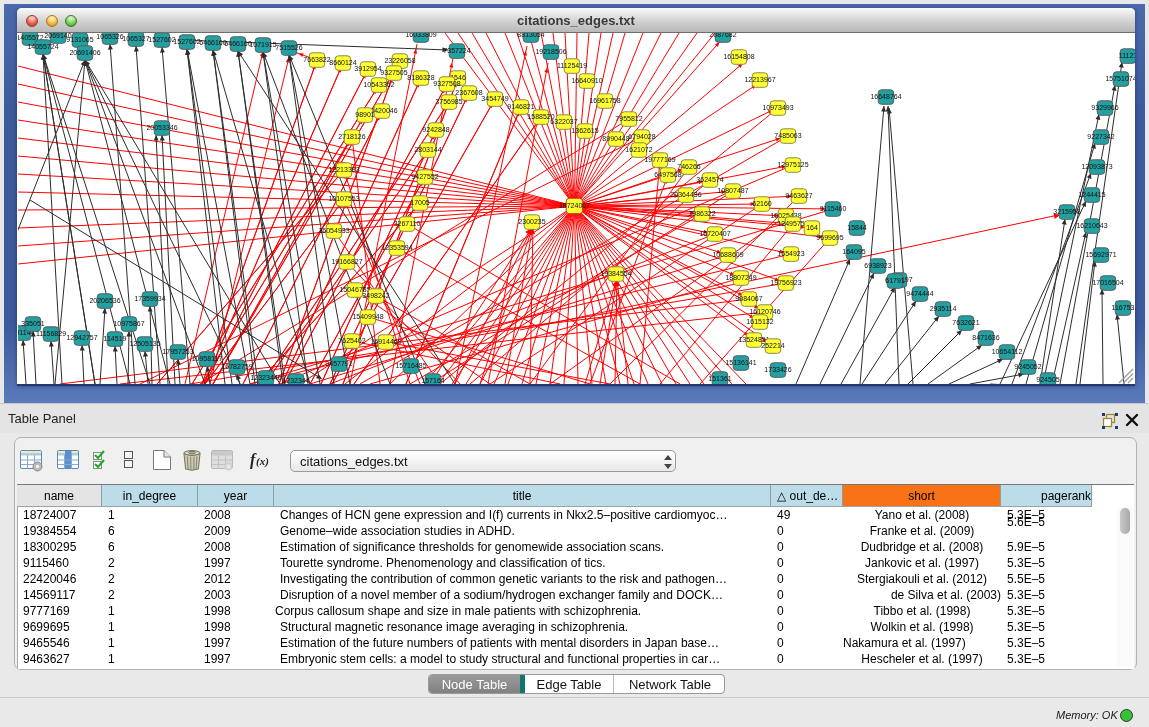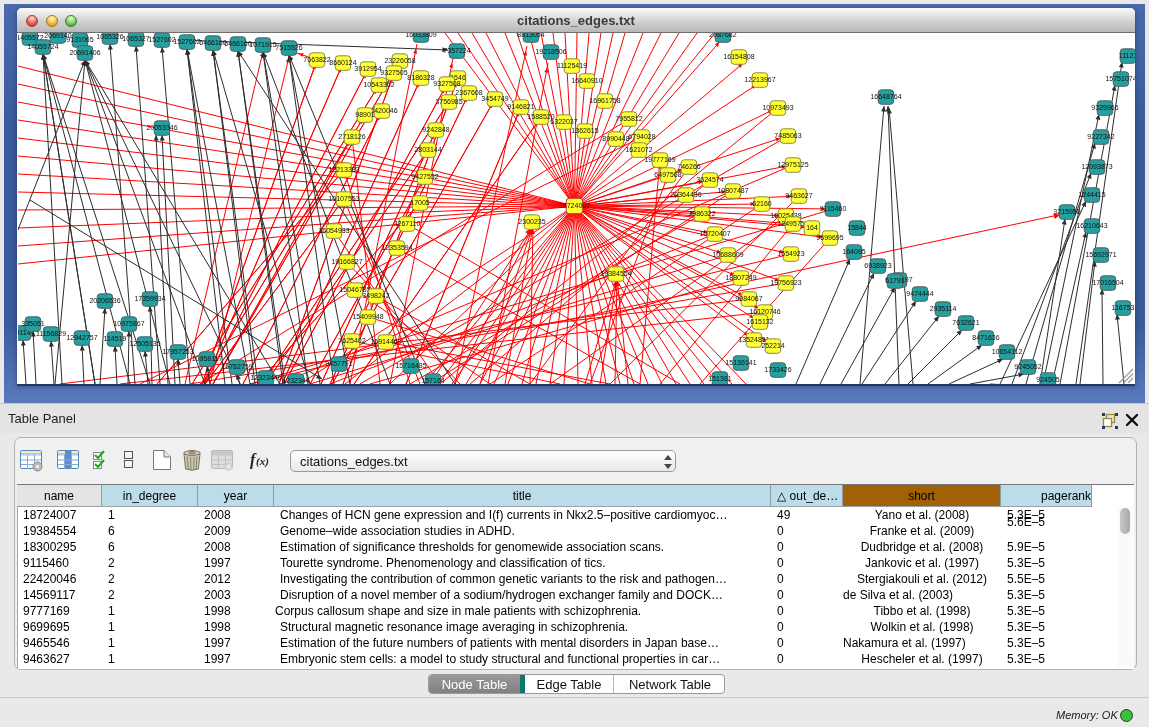--- a/index.html
+++ b/index.html
@@ -828,21 +828,21 @@
 </div>
 
 <div class="abs" style="left:17px;top:484px;width:1116px;height:184px;background:#ffffff;border-top:1px solid #777;border-left:1px solid #aaa;font-size:12px;color:#000;">
 </div>
 <div class="abs" style="left:0;top:0;font-size:12px;color:#000;">
 <div style="position:absolute;left:17px;top:485px;width:85px;height:22px;background:#e4e4e4;border-right:1px solid #8e9ea4;border-bottom:1px solid #98a4a8;box-sizing:border-box;line-height:22px;text-align:center;overflow:hidden">name</div>
     <div style="position:absolute;left:102px;top:485px;width:96px;height:22px;background:#bcdce9;border-right:1px solid #8e9ea4;border-bottom:1px solid #98a4a8;box-sizing:border-box;line-height:22px;text-align:center;overflow:hidden">in_degree</div>
     <div style="position:absolute;left:198px;top:485px;width:76px;height:22px;background:#bcdce9;border-right:1px solid #8e9ea4;border-bottom:1px solid #98a4a8;box-sizing:border-box;line-height:22px;text-align:center;overflow:hidden">year</div>
     <div style="position:absolute;left:274px;top:485px;width:497px;height:22px;background:#bcdce9;border-right:1px solid #8e9ea4;border-bottom:1px solid #98a4a8;box-sizing:border-box;line-height:22px;text-align:center;overflow:hidden">title</div>
     <div style="position:absolute;left:771px;top:485px;width:72px;height:22px;background:#bcdce9;border-right:1px solid #8e9ea4;border-bottom:1px solid #98a4a8;box-sizing:border-box;line-height:22px;text-align:left;padding-left:6px;overflow:hidden">△ out_de…</div>
-    <div style="position:absolute;left:843px;top:485px;width:158px;height:22px;background:#a16207;border-right:1px solid #8e9ea4;border-bottom:1px solid #98a4a8;box-sizing:border-box;line-height:22px;text-align:center;overflow:hidden">short</div>
+    <div style="position:absolute;left:843px;top:485px;width:158px;height:22px;background:#f97316;border-right:1px solid #8e9ea4;border-bottom:1px solid #98a4a8;box-sizing:border-box;line-height:22px;text-align:center;overflow:hidden">short</div>
     <div style="position:absolute;left:1001px;top:485px;width:91px;height:22px;background:#bcdce9;border-right:1px solid #8e9ea4;border-bottom:1px solid #98a4a8;box-sizing:border-box;line-height:22px;text-align:right;overflow:hidden">pagerank</div>
 <div style="position:absolute;left:23px;top:507px;width:77px;height:16px;line-height:16px;overflow:hidden;white-space:nowrap">18724007</div>
     <div style="position:absolute;left:108px;top:507px;width:88px;height:16px;line-height:16px;overflow:hidden;white-space:nowrap">1</div>
     <div style="position:absolute;left:204px;top:507px;width:68px;height:16px;line-height:16px;overflow:hidden;white-space:nowrap">2008</div>
     <div style="position:absolute;left:280px;top:507px;width:489px;height:16px;line-height:16px;overflow:hidden;white-space:nowrap">Changes of HCN gene expression and I(f) currents in Nkx2.5–positive cardiomyoc…</div>
     <div style="position:absolute;left:777px;top:507px;width:64px;height:16px;line-height:16px;overflow:hidden;white-space:nowrap">49</div>
     <div style="position:absolute;left:843px;top:507px;width:158px;height:16px;line-height:16px;text-align:center;overflow:hidden;white-space:nowrap">Yano et al. (2008)</div>
     <div style="position:absolute;left:1007px;top:507px;width:83px;height:16px;line-height:16px;overflow:hidden;white-space:nowrap">5.3E–5</div>
 <div style="position:absolute;left:23px;top:523px;width:77px;height:16px;line-height:16px;overflow:hidden;white-space:nowrap">19384554</div>
     <div style="position:absolute;left:108px;top:523px;width:88px;height:16px;line-height:16px;overflow:hidden;white-space:nowrap">6</div>
@@ -870,21 +870,21 @@
     <div style="position:absolute;left:204px;top:571px;width:68px;height:16px;line-height:16px;overflow:hidden;white-space:nowrap">2012</div>
     <div style="position:absolute;left:280px;top:571px;width:489px;height:16px;line-height:16px;overflow:hidden;white-space:nowrap">Investigating the contribution of common genetic variants to the risk and pathogen…</div>
     <div style="position:absolute;left:777px;top:571px;width:64px;height:16px;line-height:16px;overflow:hidden;white-space:nowrap">0</div>
     <div style="position:absolute;left:843px;top:571px;width:158px;height:16px;line-height:16px;text-align:center;overflow:hidden;white-space:nowrap">Stergiakouli et al. (2012)</div>
     <div style="position:absolute;left:1007px;top:571px;width:83px;height:16px;line-height:16px;overflow:hidden;white-space:nowrap">5.5E–5</div>
 <div style="position:absolute;left:23px;top:587px;width:77px;height:16px;line-height:16px;overflow:hidden;white-space:nowrap">14569117</div>
     <div style="position:absolute;left:108px;top:587px;width:88px;height:16px;line-height:16px;overflow:hidden;white-space:nowrap">2</div>
     <div style="position:absolute;left:204px;top:587px;width:68px;height:16px;line-height:16px;overflow:hidden;white-space:nowrap">2003</div>
     <div style="position:absolute;left:280px;top:587px;width:489px;height:16px;line-height:16px;overflow:hidden;white-space:nowrap">Disruption of a novel member of a sodium/hydrogen exchanger family and DOCK…</div>
     <div style="position:absolute;left:777px;top:587px;width:64px;height:16px;line-height:16px;overflow:hidden;white-space:nowrap">0</div>
-    <div style="position:absolute;left:843px;top:587px;width:158px;height:16px;line-height:16px;text-align:left;overflow:hidden;white-space:nowrap">de Silva et al. (2003)</div>
+    <div style="position:absolute;left:843px;top:587px;width:158px;height:16px;line-height:16px;text-align:right;overflow:hidden;white-space:nowrap">de Silva et al. (2003)</div>
     <div style="position:absolute;left:1007px;top:587px;width:83px;height:16px;line-height:16px;overflow:hidden;white-space:nowrap">5.3E–5</div>
 <div style="position:absolute;left:23px;top:603px;width:77px;height:16px;line-height:16px;overflow:hidden;white-space:nowrap">9777169</div>
     <div style="position:absolute;left:108px;top:603px;width:88px;height:16px;line-height:16px;overflow:hidden;white-space:nowrap">1</div>
     <div style="position:absolute;left:204px;top:603px;width:68px;height:16px;line-height:16px;overflow:hidden;white-space:nowrap">1998</div>
     <div style="position:absolute;left:275px;top:603px;width:489px;height:16px;line-height:16px;overflow:hidden;white-space:nowrap">Corpus callosum shape and size in male patients with schizophrenia.</div>
     <div style="position:absolute;left:777px;top:603px;width:64px;height:16px;line-height:16px;overflow:hidden;white-space:nowrap">0</div>
     <div style="position:absolute;left:843px;top:603px;width:158px;height:16px;line-height:16px;text-align:center;overflow:hidden;white-space:nowrap">Tibbo et al. (1998)</div>
     <div style="position:absolute;left:1007px;top:603px;width:83px;height:16px;line-height:16px;overflow:hidden;white-space:nowrap">5.3E–5</div>
 <div style="position:absolute;left:23px;top:619px;width:77px;height:16px;line-height:16px;overflow:hidden;white-space:nowrap">9699695</div>
     <div style="position:absolute;left:108px;top:619px;width:88px;height:16px;line-height:16px;overflow:hidden;white-space:nowrap">1</div>

